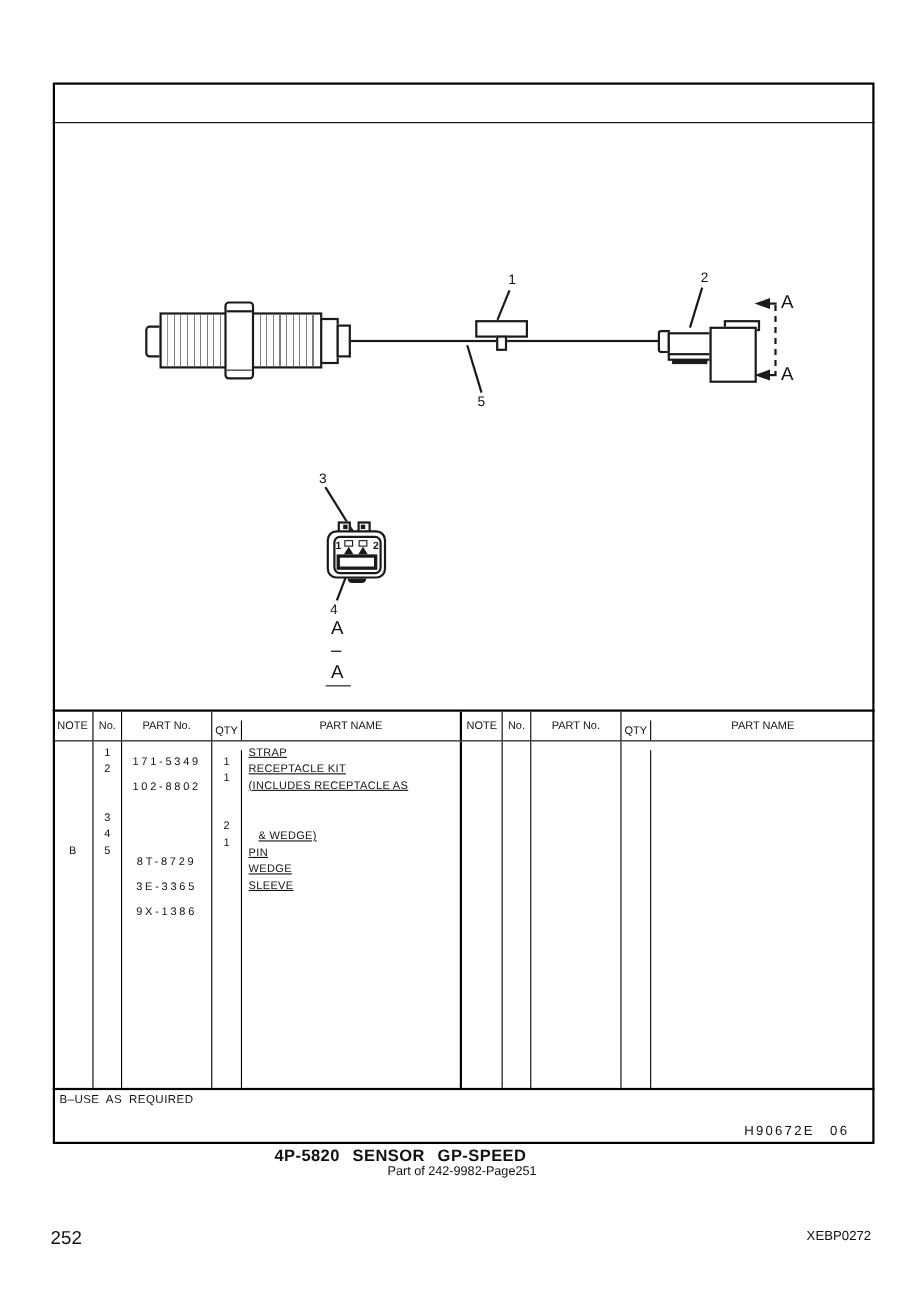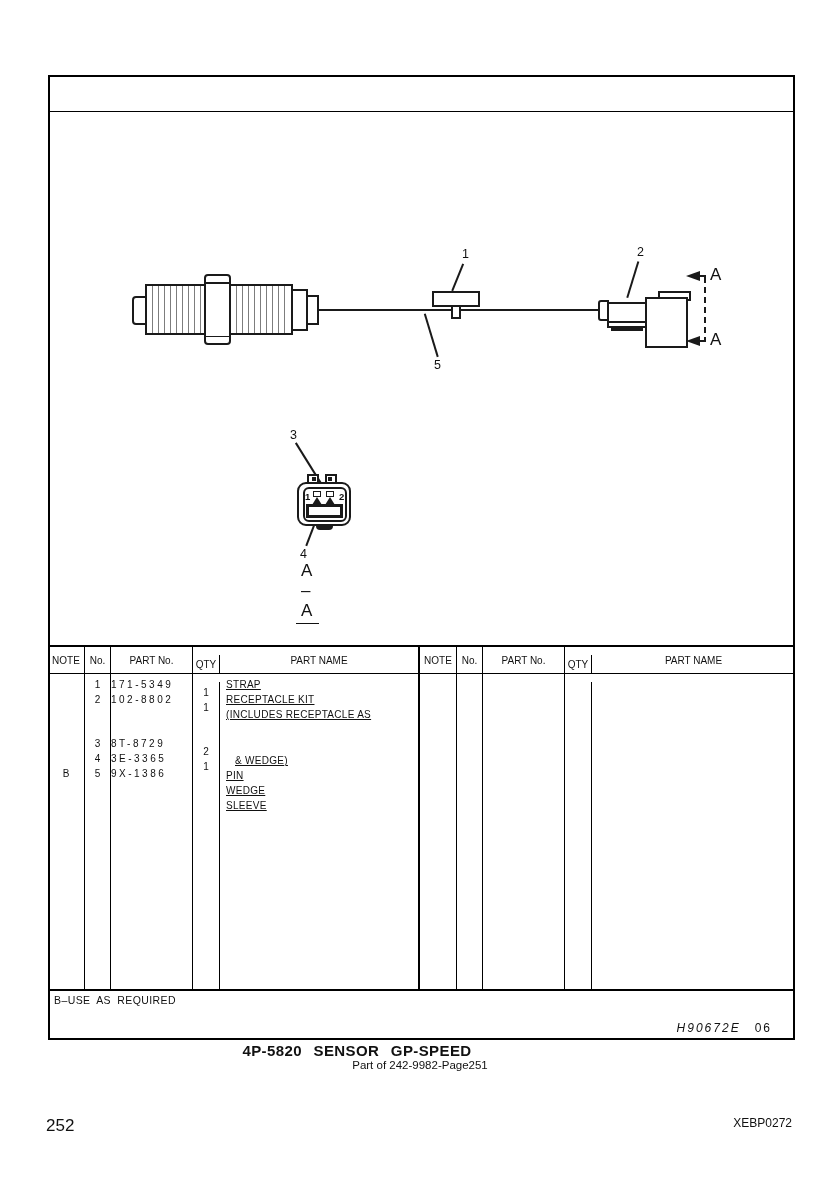--- a/index.html
+++ b/index.html
@@ -53,30 +53,30 @@
   .half.right { flex:1; }
   .thead { height:27px; border-bottom:1.5px solid #000; }
   .hcell { font-size:10px; display:flex; align-items:center; justify-content:center;
            border-right:1.5px solid #000; box-sizing:border-box; white-space:nowrap; }
   .tbodyr { height:315px; }
   .bcol { border-right:1.5px solid #000; box-sizing:border-box; padding-top:4px; }
   .c-note { width:37px; } .c-no { width:26px; } .c-pn { width:82px; } .c-qty { width:27px;margin-top:8px; }
   .c-name { flex:1; border-right:none; }
   .bline { height:14.8px; line-height:14.8px; font-size:10px; white-space:nowrap; }
   .c-note .bline, .c-no .bline, .c-qty .bline { text-align:center; }
-  .c-pn .bline { letter-spacing:2.5px; }
+  .c-pn .bline { text-align:center; letter-spacing:2.5px;margin-top:8px; }
   .c-name .bline { padding-left:6px; letter-spacing:0.3px;text-decoration:underline; }
   .c-name .bline.indent { padding-left:15px;margin-top:32px; }
   .tnote { position:relative; height:51px; border-top:2px solid #000; box-sizing:border-box; }
   .note-text { position:absolute; left:6px; top:3px; font-size:10.5px; letter-spacing:0.4px; word-spacing:3px; }
   .code-text { position:absolute; right:23px; bottom:5px; font-size:12px; letter-spacing:2px; }
   .code-text span { margin-left:14px; }
 
   
-  .caption-title { left:0; top:1042px; width:714px; text-align:center; font-size:15px; font-weight:bold; word-spacing:7px; letter-spacing:0.4px; }
+  .caption-title { left:7px; top:1042px; width:714px; text-align:center; font-size:15px; font-weight:bold; word-spacing:7px; letter-spacing:0.4px; }
   .caption-sub   { left:0; top:1059px; width:840px; text-align:center; font-size:11.5px; }
   .pg-left  { left:46px;  top:1116px; font-size:17px; }
   .pg-right { right:48px; top:1116px; font-size:12px; }
 </style>
 </head>
 <body>
 
 <div class="page">
 
   <div class="abs outer-box"></div>
@@ -218,21 +218,21 @@
         <div class="bcol c-note"></div>
         <div class="bcol c-no"></div>
         <div class="bcol c-pn"></div>
         <div class="bcol c-qty"></div>
         <div class="bcol c-name"></div>
       </div>
     </div>
 
     <div class="tnote">
       <span class="note-text">B–USE AS REQUIRED</span>
-      <span class="code-text"><span style="margin-left:0;font-style:italic;">H90672E</span><span>06</span></span>
+      <span class="code-text"><span style="margin-left:0;">H90672E</span><span>06</span></span>
     </div>
   </div>
 
   <div class="abs caption-title">4P-5820  SENSOR  GP-SPEED</div>
   <div class="abs caption-sub">Part of 242-9982-Page251</div>
   <div class="abs pg-left">252</div>
   <div class="abs pg-right">XEBP0272</div>
 
 </div>
 

